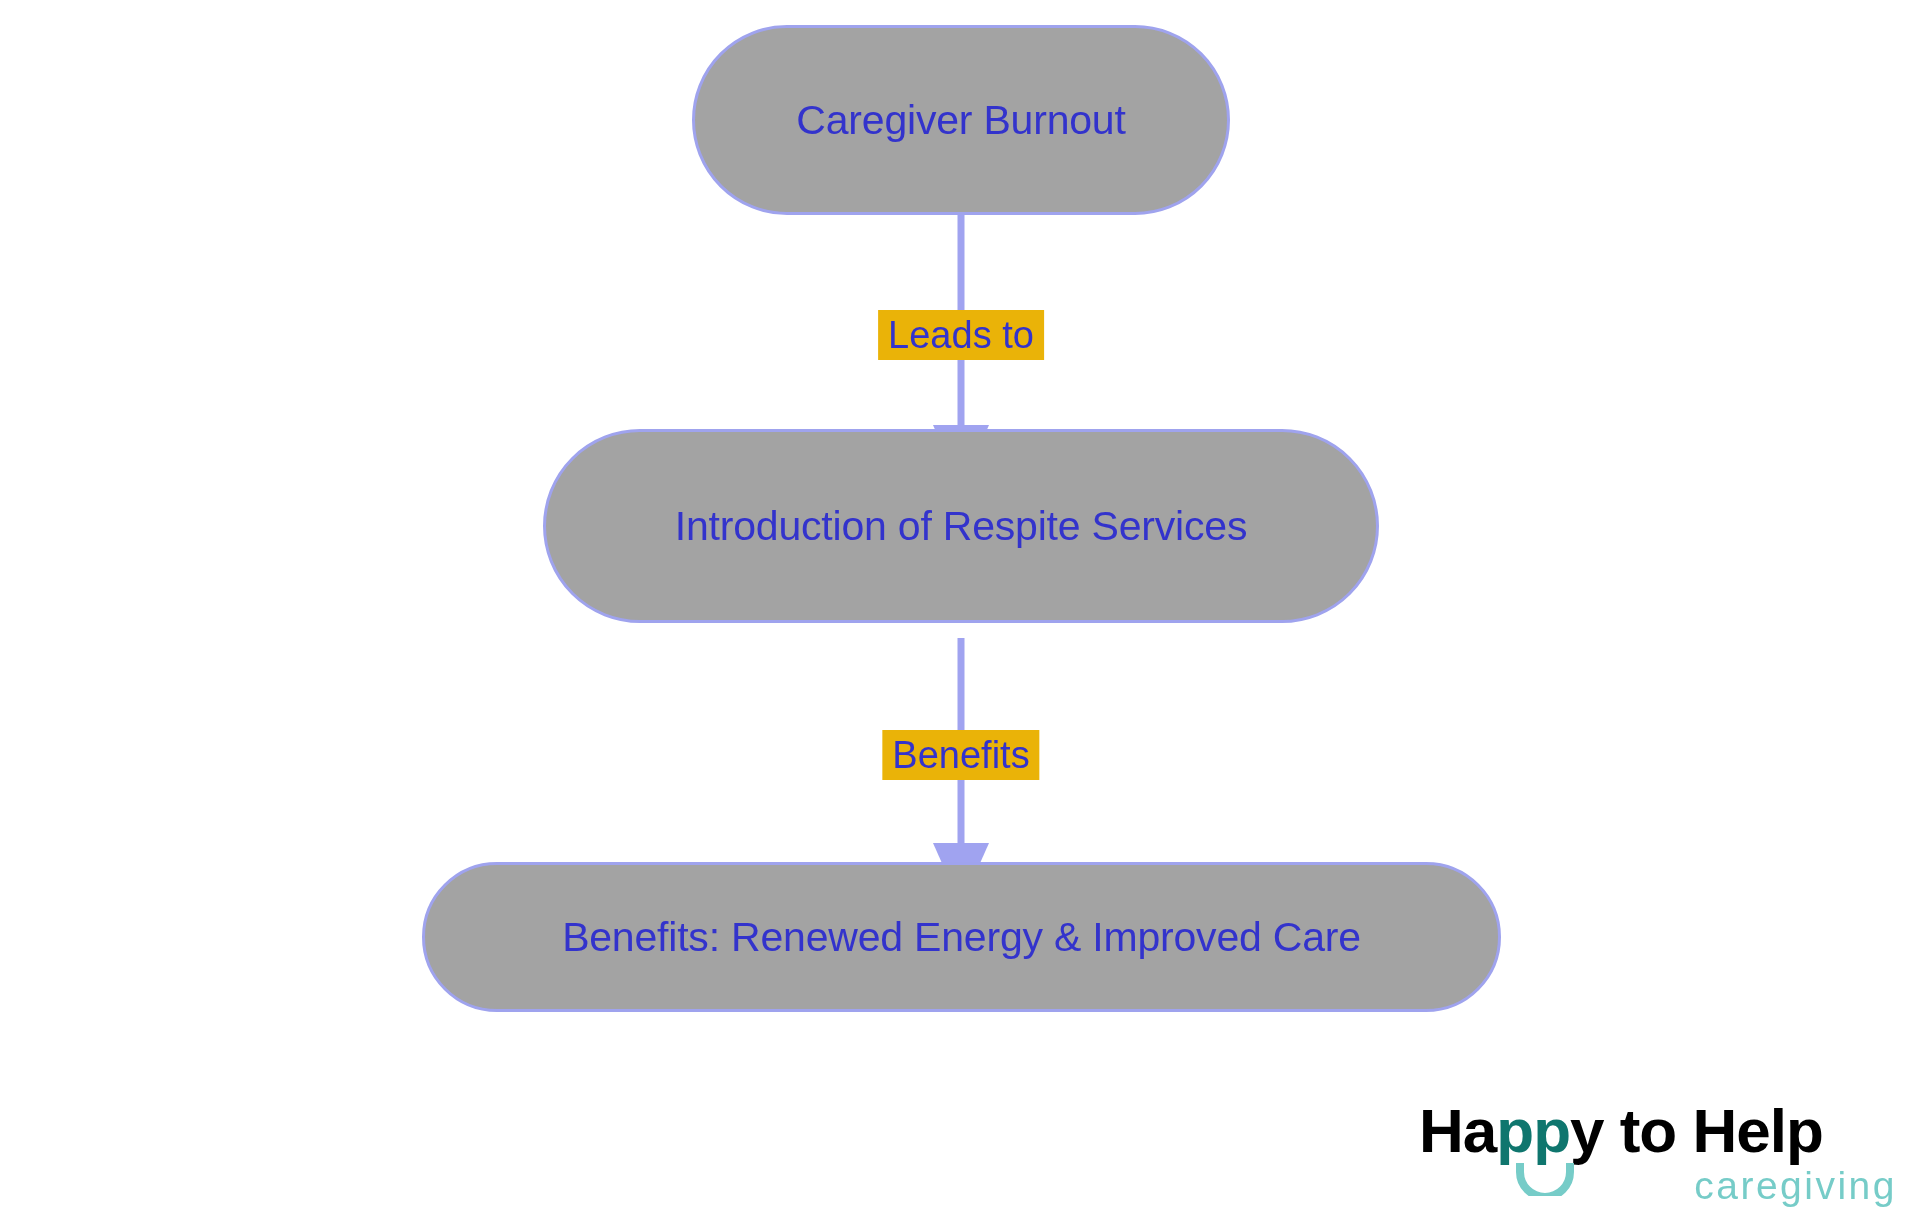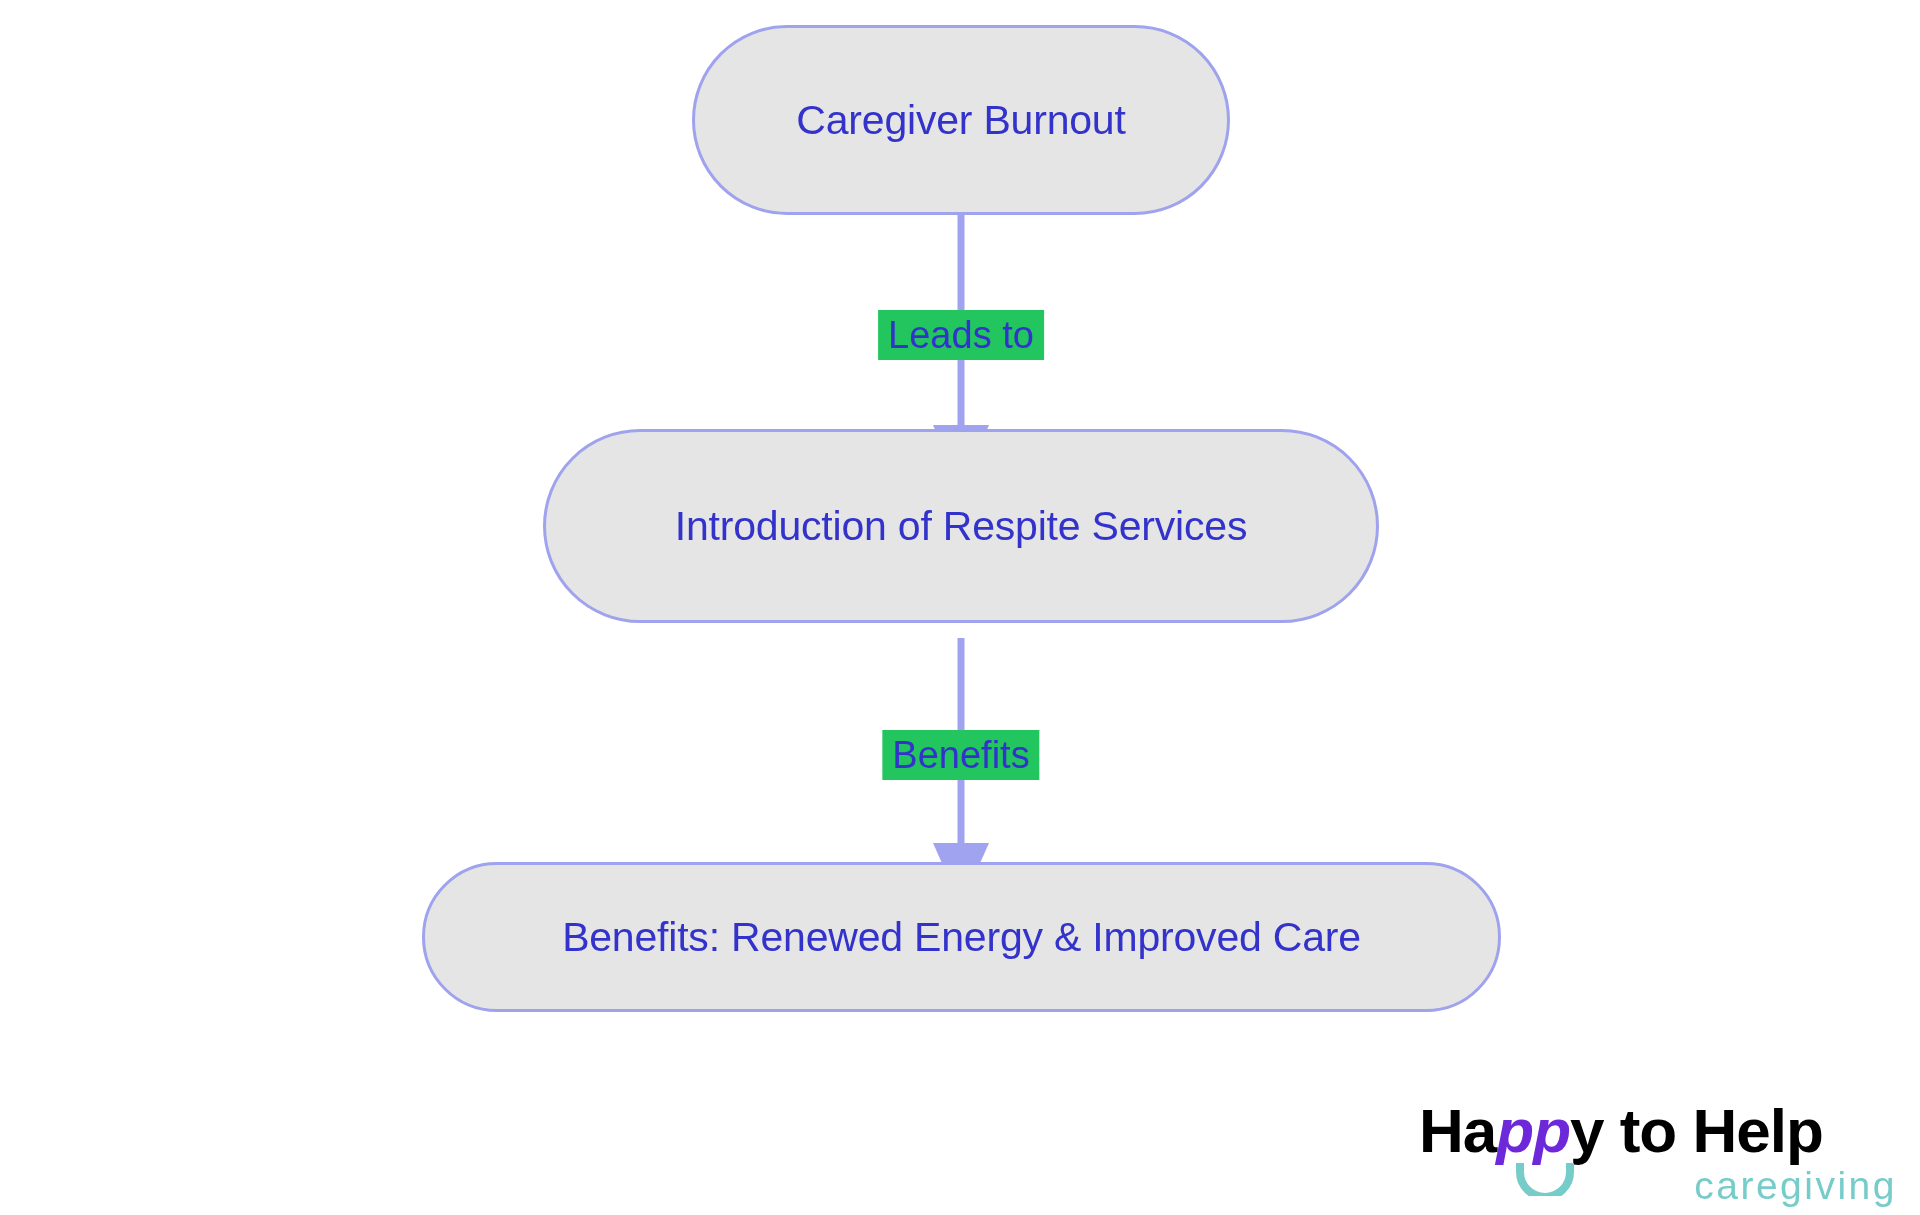--- a/index.html
+++ b/index.html
@@ -19,21 +19,21 @@
     position: absolute;
     inset: 0;
     width: 1920px;
     height: 1215px;
   }
 
   
   .node {
     position: absolute;
     box-sizing: border-box;
-    background: #e5e5e5;
+    background: #a3a3a3;
     border: 3px solid #9fa3ee;
     border-radius: 999px;
     display: flex;
     align-items: center;
     justify-content: center;
     z-index: 3;
   }
   .node-label {
     color: #3333cc;
     font-size: 41px;
@@ -47,21 +47,21 @@
   #node-respite   { left: 543px; top: 429px; width: 836px;  height: 194px; }
   #node-benefits  { left: 422px; top: 862px; width: 1079px; height: 150px; }
 
   
   .edge-label {
     position: absolute;
     color: #3333cc;
     font-size: 38px;
     line-height: 1;
     white-space: nowrap;
-    background: #22c55e;
+    background: #eab308;
     padding: 6px 10px;
     z-index: 4;
     transform: translateX(-50%);
     text-align: right;
   }
   #edge-label-leads-to  { left: 961px; top: 310px; }
   #edge-label-provides  { left: 961px; top: 730px; }
 
   
   #brand-logo {
@@ -76,21 +76,21 @@
     position: absolute;
     left: 0;
     top: 0;
     font-size: 62px;
     font-weight: 700;
     letter-spacing: -1px;
     line-height: 1;
     white-space: nowrap;
   }
   .logo-part-coral { color: #000000; }
-  .logo-part-teal  { color: #6d28d9; font-style: italic; }
+  .logo-part-teal  { color: #0f766e; }
   #logo-smile {
     position: absolute;
     left: 97px;
     top: 62px;
     width: 58px;
     height: 34px;
   }
   #logo-tagline {
     position: absolute;
     right: 2px;

